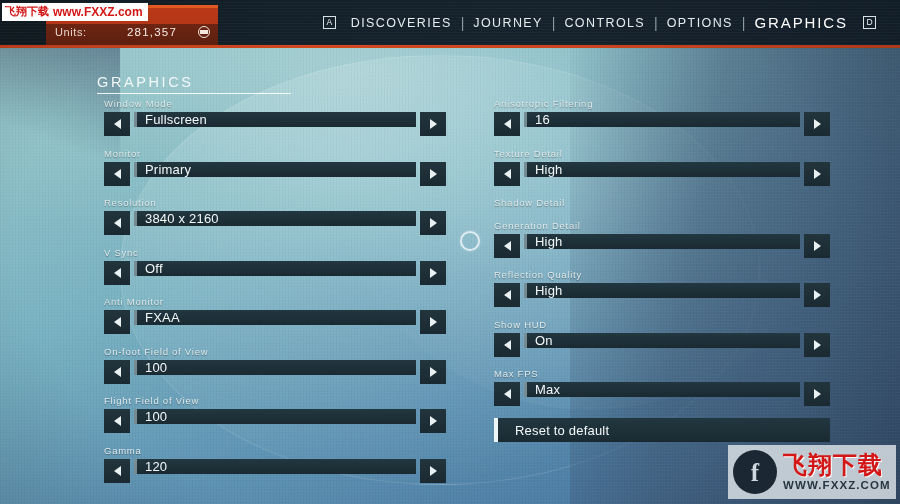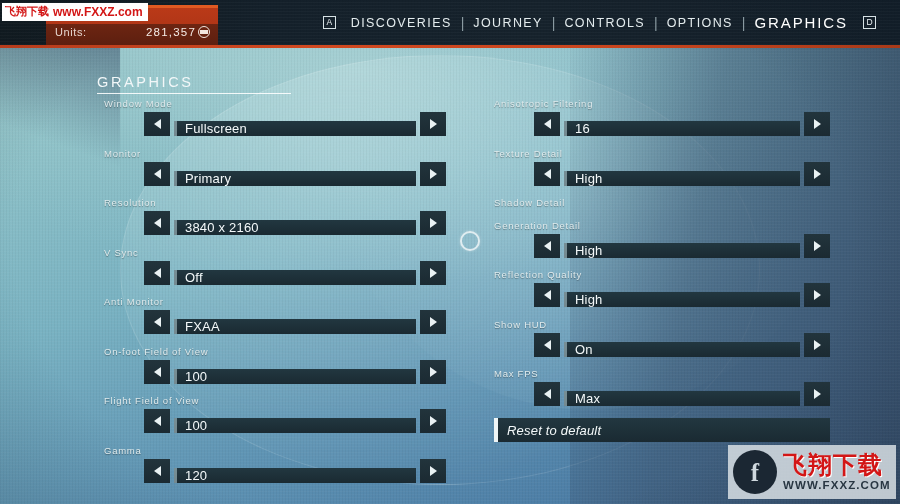--- a/index.html
+++ b/index.html
@@ -120,21 +120,21 @@
     position: absolute; left: 9px; top: 4px;
     font-size: 12px; color: #f0e2dc; letter-spacing: 1px;
   }
   .units-row {
     position: absolute; left: 9px; right: 8px; top: 21px;
     display: flex; align-items: center; justify-content: space-between;
   }
   .units-label { font-size: 11px; color: #e6d4cd; letter-spacing: .6px; }
   .units-val {
     font-size: 11.5px; color: #f5ece7; letter-spacing: 1.2px;
-    display: flex; align-items: center; gap: 2px;
+    display: flex; align-items: center; gap: 21px;
   }
   .coin {
     width: 12px; height: 12px; border-radius: 50%;
     border: 1.4px solid #f2e6df;
     position: relative; display: inline-block;
   }
   .coin::before, .coin::after {
     content: ""; position: absolute; background: #f2e6df;
   }
   .coin::before { left: 1px; right: 1px; top: 3.4px; height: 1.2px; }
@@ -158,21 +158,21 @@
   .col-right { left: 494px; top: 98px;  width: 336px; }
 
   .setting { margin-bottom: 11.5px; }
   .setting-label {
     font-size: 9.5px;
     letter-spacing: .75px;
     color: #dfeaec;
     margin-bottom: 3px;
     text-shadow: 0 1px 1px rgba(0,0,0,0.35);
   }
-  .setting-row { display: flex; align-items: flex-end; gap: 4px; height: 24px; margin-left: 40px; }
+  .setting-row { display: flex; align-items: flex-start; gap: 4px; height: 24px; }
   .arrow-btn {
     width: 26px; height: 24px;
     background: linear-gradient(180deg, #22343c 0%, #1b2a32 100%);
     display: flex; align-items: center; justify-content: center;
     flex: 0 0 auto;
   }
   .arrow-btn .tri { width: 0; height: 0; }
   .arrow-btn.left .tri {
     border-top: 5px solid transparent;
     border-bottom: 5px solid transparent;
@@ -198,24 +198,23 @@
     white-space: nowrap;
   }
 
   
   .action-wrap { margin-top: 12px; }
   .action-btn {
     height: 24px;
     background: linear-gradient(180deg, #223740 0%, #1a2a32 100%);
     border-left: 4px solid #eef5f6;
     display: flex; align-items: center;
-    padding-left: 9px;
+    padding-left: 17px;
     margin-bottom: 6px;
     width: 336px;
-    font-style: italic;
   }
   .action-btn span {
     font-size: 13px; color: #f4f9fa; letter-spacing: .2px;
   }
 
   
   .cursor-ring {
     position: absolute; left: 460px; top: 231px;
     width: 20px; height: 20px; border-radius: 50%;
     border: 2px solid rgba(255,255,255,0.72);

